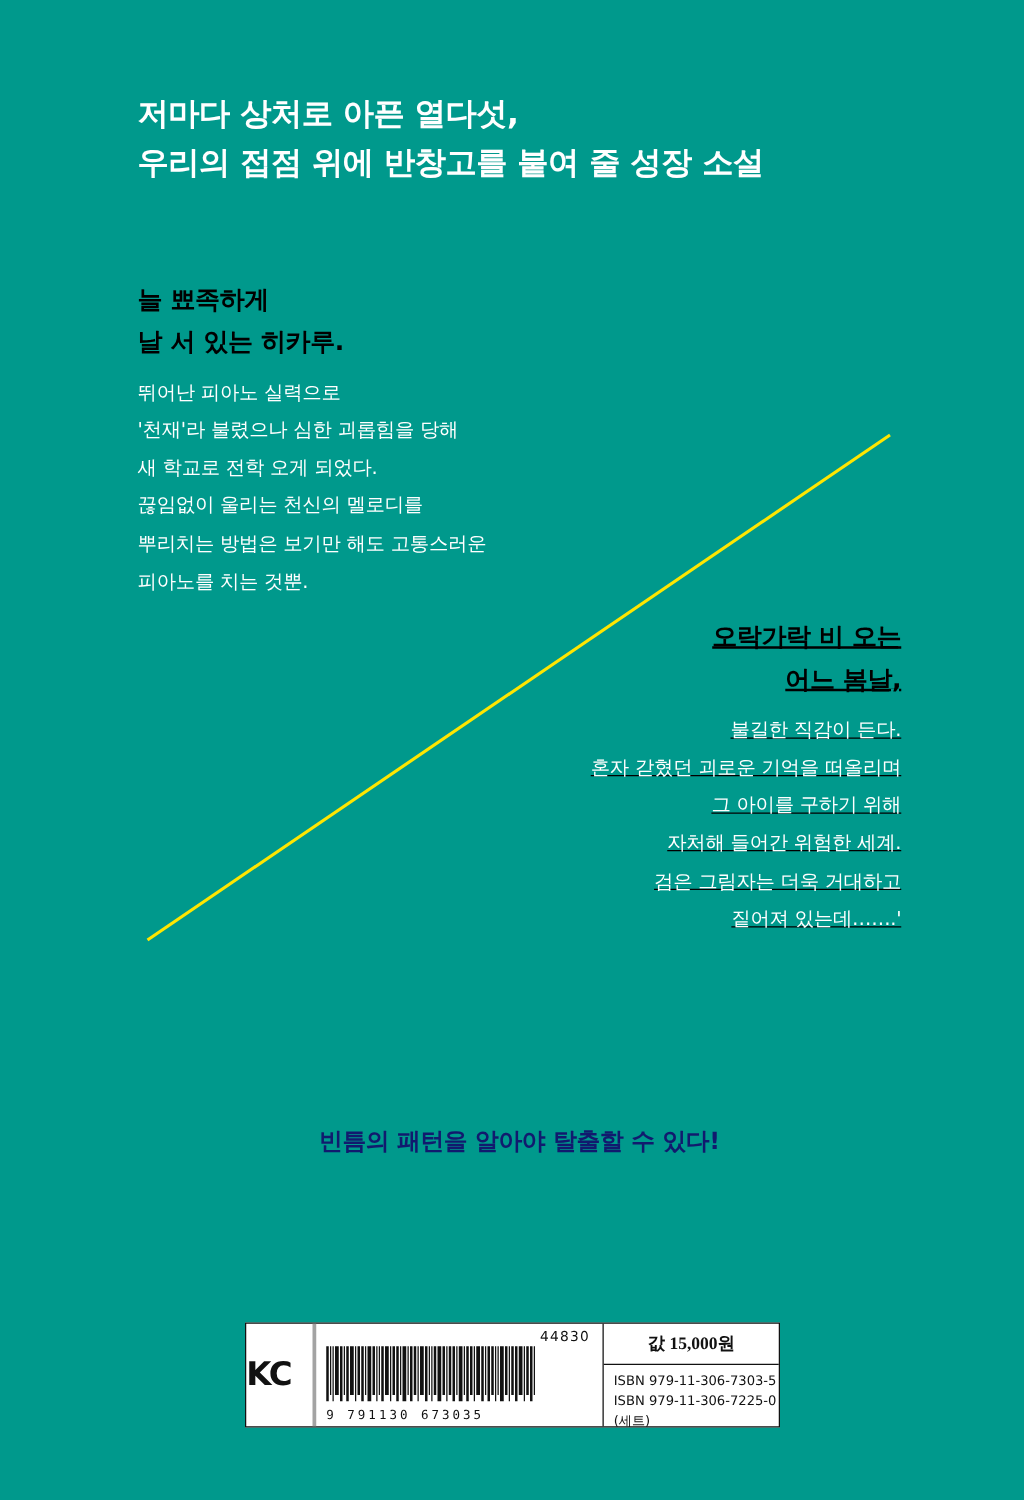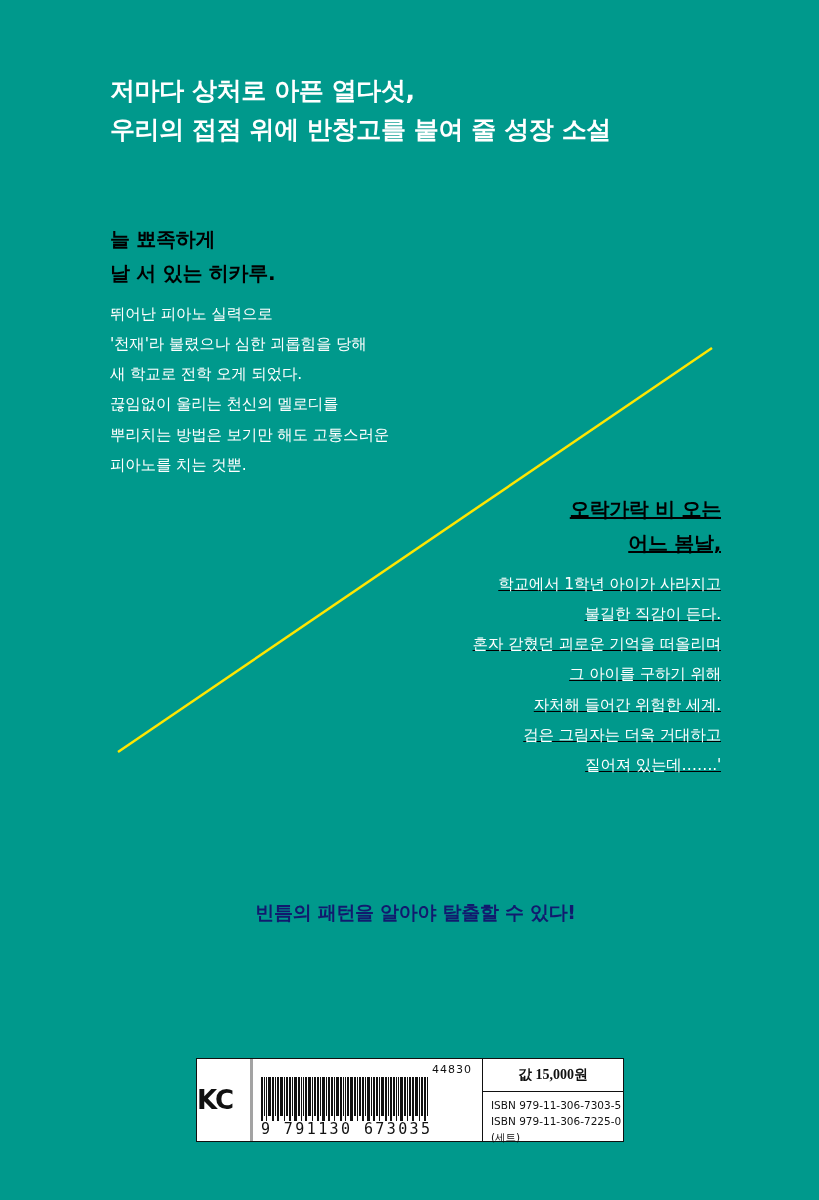--- a/index.html
+++ b/index.html
@@ -136,21 +136,21 @@
     background: #111111;
     height: 100%;
     margin-right: 1px;
   }
   .bars i.t { height: 100%; }
   .bars i.s { height: 88%; }
   .ean-num {
     position: absolute;
     left: 8px;
     bottom: 3px;
-    font-size: 15px;
+    font-size: 10px;
     color: #111111;
     letter-spacing: 2.4px;
     font-family: "DejaVu Sans Mono", "Liberation Mono", monospace;
   }
   .price-cell {
     flex: 1;
     box-sizing: border-box;
   }
   .price-row {
     height: 32px;
@@ -198,21 +198,20 @@
       <div>피아노를 치는 것뿐.</div>
     </div>
   </div>
 
   <div class="block-right">
     <div class="lead">
       <div>오락가락 비 오는</div>
       <div>어느 봄날,</div>
     </div>
     <div class="body-text">
-      <div>학교에서 1학년 아이가 사라지고</div>
       <div>불길한 직감이 든다.</div>
       <div>혼자 갇혔던 괴로운 기억을 떠올리며</div>
       <div>그 아이를 구하기 위해</div>
       <div>자처해 들어간 위험한 세계.</div>
       <div>검은 그림자는 더욱 거대하고</div>
       <div>짙어져 있는데…….'</div>
     </div>
   </div>
 
   <div class="tagline">빈틈의 패턴을 알아야 탈출할 수 있다!</div>

